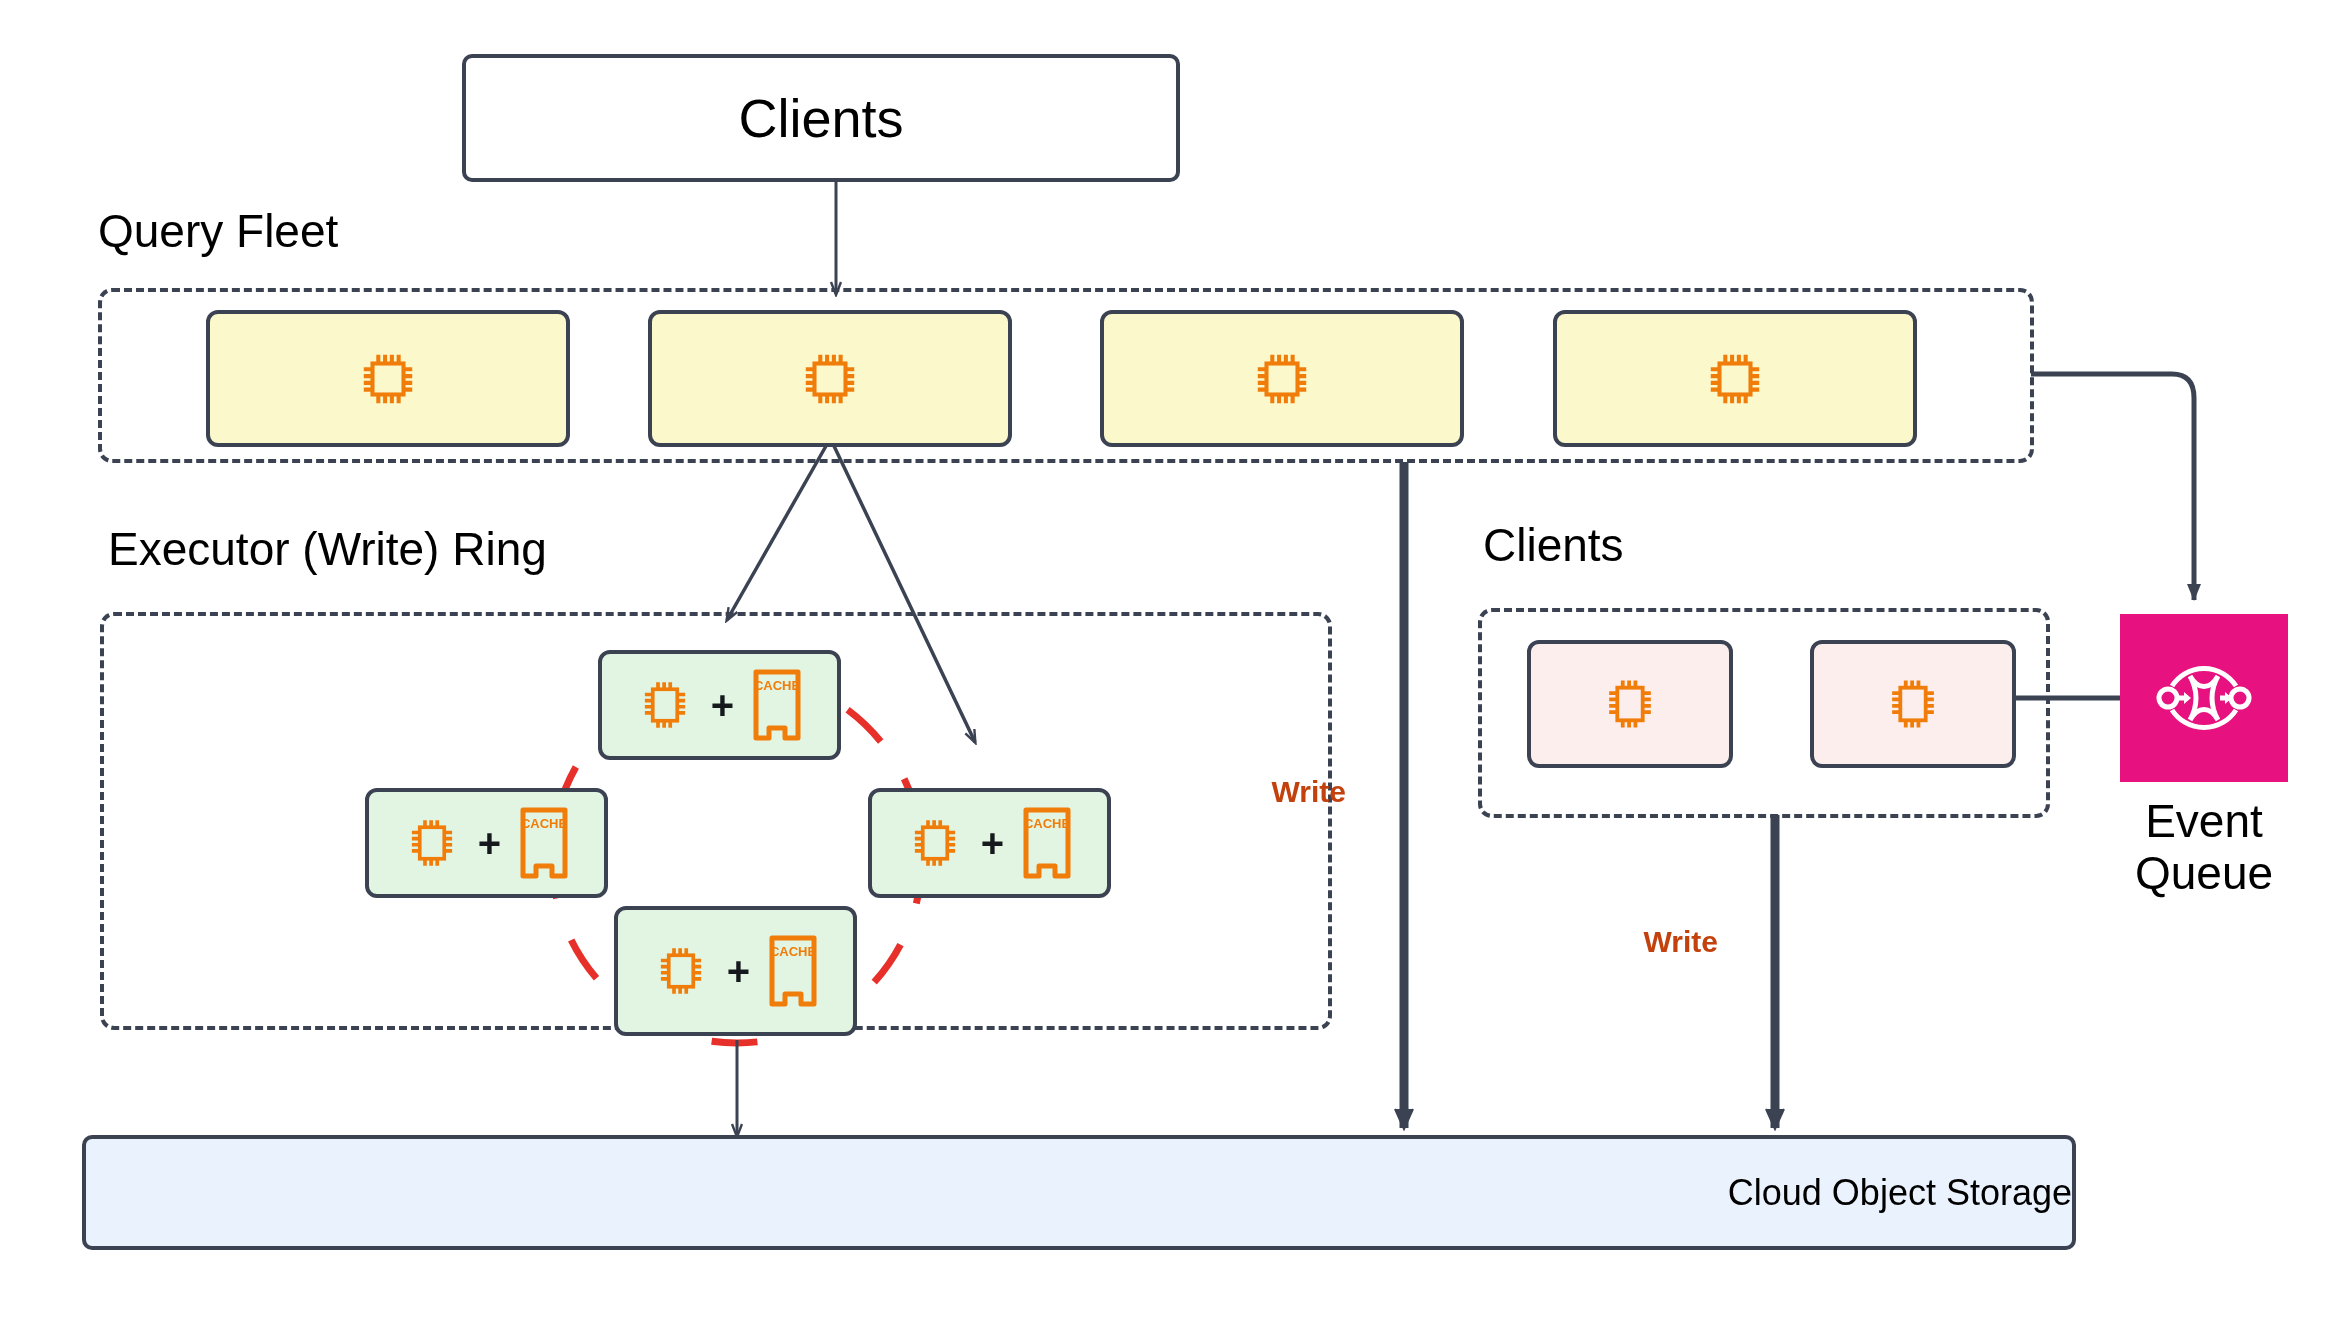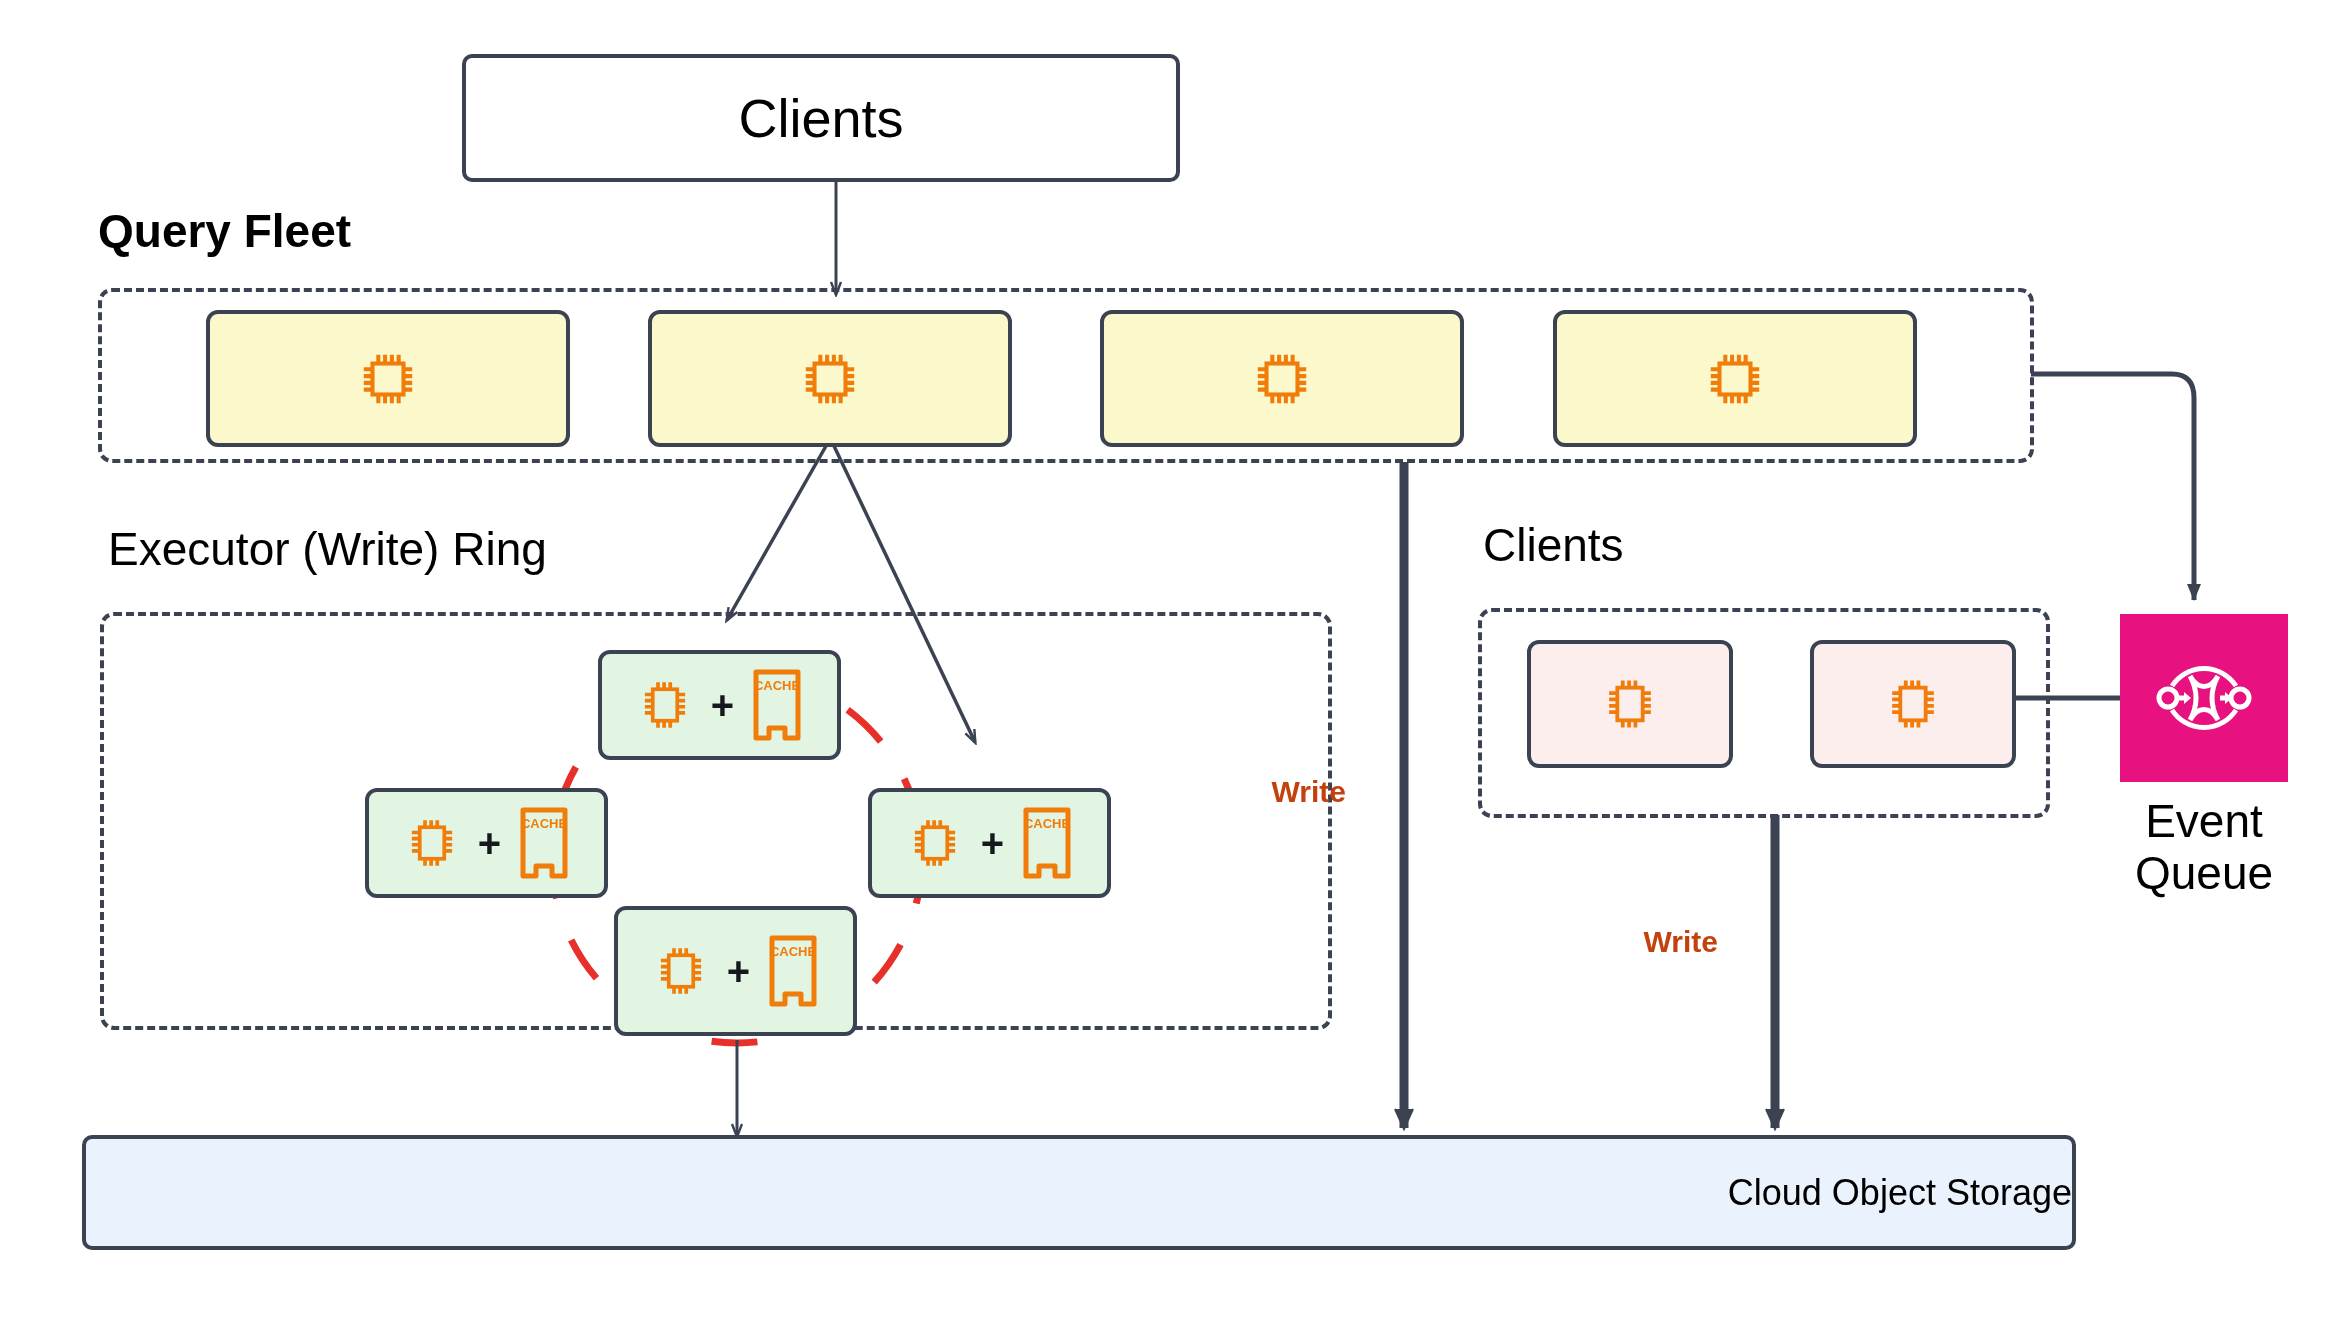--- a/index.html
+++ b/index.html
@@ -67,21 +67,21 @@
 
     <path d="M2031,374 L2172,374 Q2194,374 2194,398 L2194,600" fill="none" stroke="#3b4252" stroke-width="5" marker-end="url(#ah-solid)"></path>
 
     <path d="M2120,698 L1998,698" fill="none" stroke="#3b4252" stroke-width="5" marker-end="url(#ah-solid)"></path>
   </svg>
 
   <div class="plain-box" style="left:462px;top:54px;width:718px;height:128px;">
     <span class="lbl">Clients</span>
   </div>
 
-  <div class="grp-label" style="left:98px;top:208px;font-weight:bold;">Query Fleet</div>
+  <div class="grp-label" style="left:98px;top:208px;">Query Fleet</div>
   <div class="dashbox" style="left:98px;top:288px;width:1936px;height:175px;"></div>
 
   <div class="node q" style="left:206px;top:310px;width:364px;height:137px;">
     <span>
       <svg class="icon" width="62" height="62" viewBox="0 0 64 64">
         <g stroke="#f07d0a" stroke-width="4.2" fill="none" stroke-linecap="butt">
           <rect x="16" y="16" width="32" height="32"></rect>
           <path d="M22,16 L22,7 M29,16 L29,7 M36,16 L36,7 M43,16 L43,7"></path>
           <path d="M22,48 L22,57 M29,48 L29,57 M36,48 L36,57 M43,48 L43,57"></path>
           <path d="M16,22 L7,22 M16,29 L7,29 M16,36 L7,36 M16,43 L7,43"></path>

